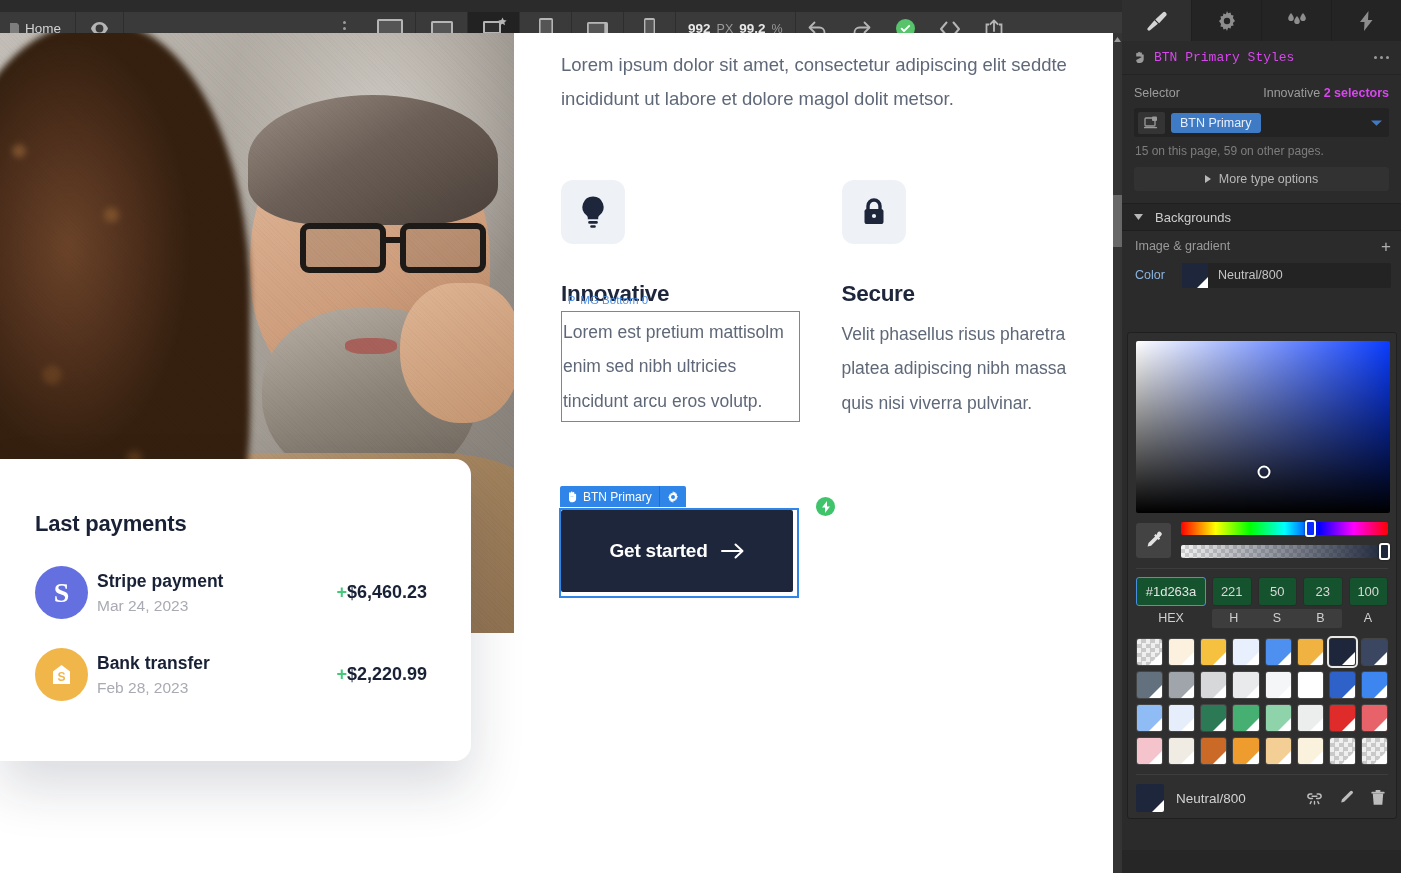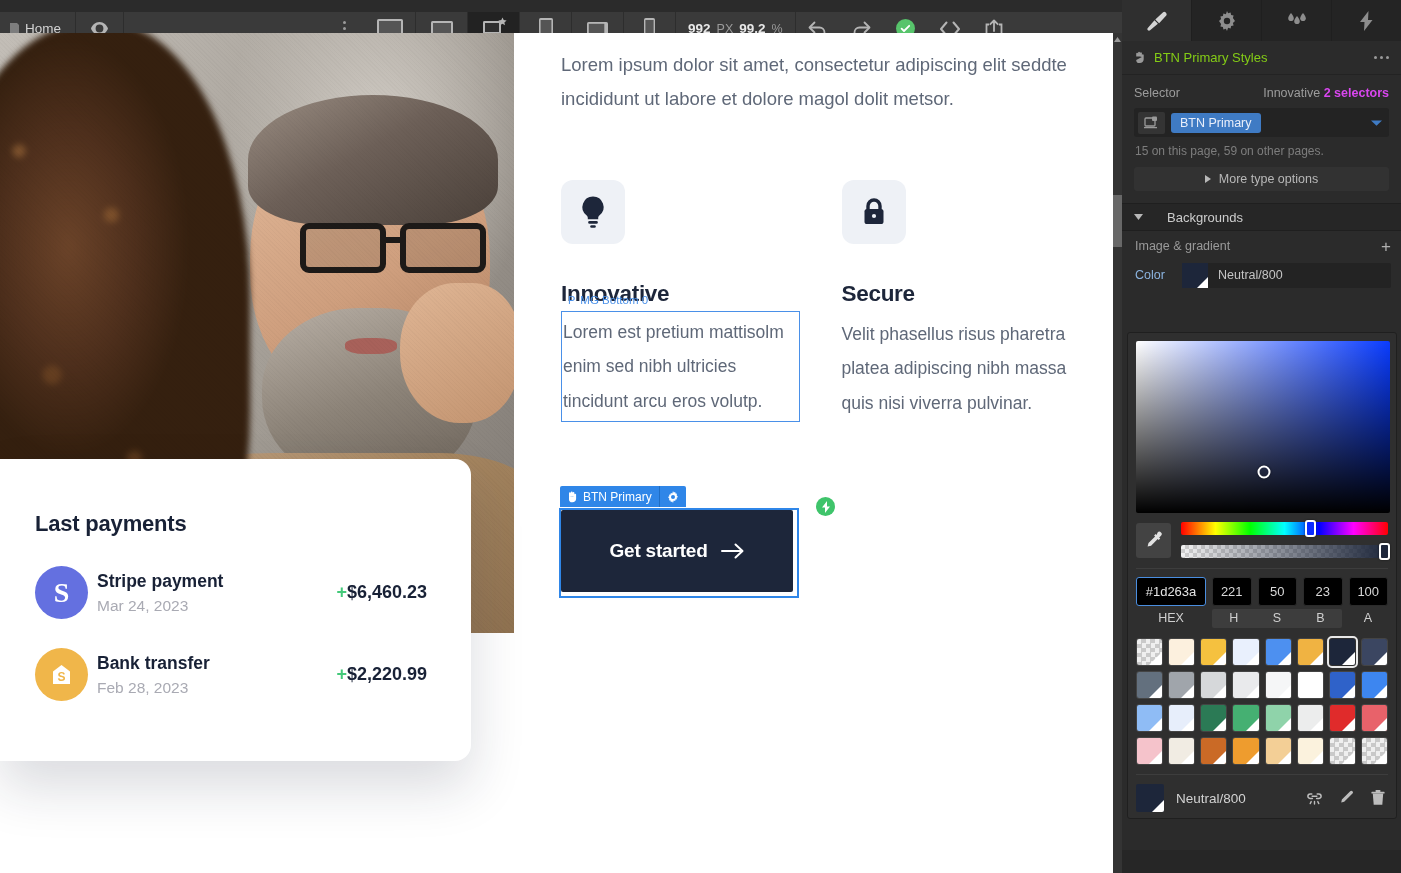--- a/index.html
+++ b/index.html
@@ -245,21 +245,21 @@
   #panel-tabs { display: flex; height: 41px; background: #242424; }
   .ptab { flex: 1 1 0; display: flex; align-items: center; justify-content: center;
           border-right: 1px solid #1f1f1f; }
   .ptab.active { background: #2f2f2f; }
   .ptab:last-child { border-right: none; }
 
   #styles-head {
     height: 34px; display: flex; align-items: center; padding: 0 12px 0 11px; gap: 8px;
     border-bottom: 1px solid #232323; background: #2b2b2b;
   }
-  #styles-head .title { font-size: 13px; color: #84cc16; flex: 1 1 auto; }
+  #styles-head .title { font-size: 13px; color: #d946ef; flex: 1 1 auto; font-family: Liberation Mono, monospace; }
   #styles-head .dots { display:flex; gap:3px; }
   #styles-head .dots i { width:3px; height:3px; background:#9a9a9a; border-radius:50%; }
 
   .sel-row { display: flex; align-items: center; padding: 11px 12px 0 12px; }
   .sel-row .lbl { color: #9c9c9c; font-size: 12.5px; flex: 1 1 auto; }
   .sel-row .inh { color: #9c9c9c; font-size: 12.5px; }
   .sel-row .inh b { color: #d946ef; font-weight: 700; text-align: center; }
 
   #sel-field {
     margin: 8px 12px 0 12px; height: 29px; background: #232323; border-radius: 3px;
@@ -277,21 +277,21 @@
 
   #sel-count { padding: 7px 12px 0 13px; color: #7d7d7d; font-size: 12px; }
 
   #more-type {
     margin: 9px 12px 0 12px; height: 24px; background: #323232; border-radius: 3px;
     display: flex; align-items: center; justify-content: center; gap: 7px;
     color: #b8b8b8; font-size: 12.5px;
   }
 
   #bg-head {
-    margin-top: 12px; height: 28px; display: flex; align-items: center; gap: 24px;
+    margin-top: 12px; height: 28px; display: flex; align-items: center; gap: 12px;
     padding: 0 12px; background: #262626; border-top: 1px solid #1f1f1f; border-bottom: 1px solid #1f1f1f;
     color: #cdcdcd; font-size: 13px;
   }
 
   #img-grad {
     height: 30px; display: flex; align-items: center; padding: 0 10px 0 13px;
     color: #9a9a9a; font-size: 12.5px;
   }
   #img-grad .plus { margin-left: auto; color: #b0b0b0; font-size: 17px; line-height: 1; }
 
@@ -349,21 +349,21 @@
     position: absolute; top: -2px; width: 11px; height: 17px;
     border: 2px solid #fff; border-radius: 3px; box-shadow: 0 0 2px rgba(0,0,0,.6);
   }
   #hue-handle { left: 124px; background: #0a2bff; }
   #alpha-handle { right: -2px; background: #1d263a; }
 
   #picker-div { height: 1px; background: #3d3d3d; margin: 10px 0 8px 0; }
 
   #fields { display: flex; gap: 6px; }
   .fld {
-    height: 29px; background: #000000; border: 1px solid #2b2b2b; border-radius: 3px;
+    height: 29px; background: #14532d; border: 1px solid #2b2b2b; border-radius: 3px;
     display: flex; align-items: center; justify-content: center;
     color: #d8d8d8; font-size: 13px;
   }
   .fld.hex { flex: 0 0 70px; border: 1px solid #4a8ee0; color: #e4e4e4; }
   .fld.num { flex: 1 1 0; }
   #fld-labels { display: flex; gap: 6px; margin-top: 3px; }
   .flbl { text-align: center; color: #cfcfcf; font-size: 12.5px; height: 19px; line-height: 19px; }
   .flbl.hex { flex: 0 0 70px; }
   .flbl.hsb { flex: 1 1 0; background: #3d3d3d; border-radius: 2px; display: flex; }
   .flbl.hsb span { flex: 1 1 0; }

